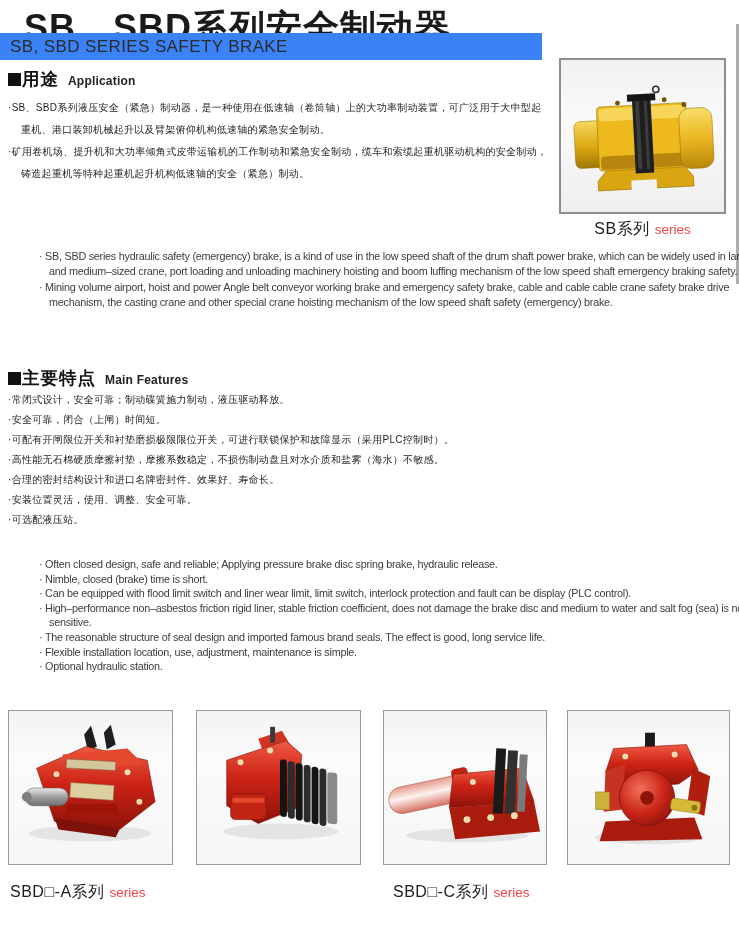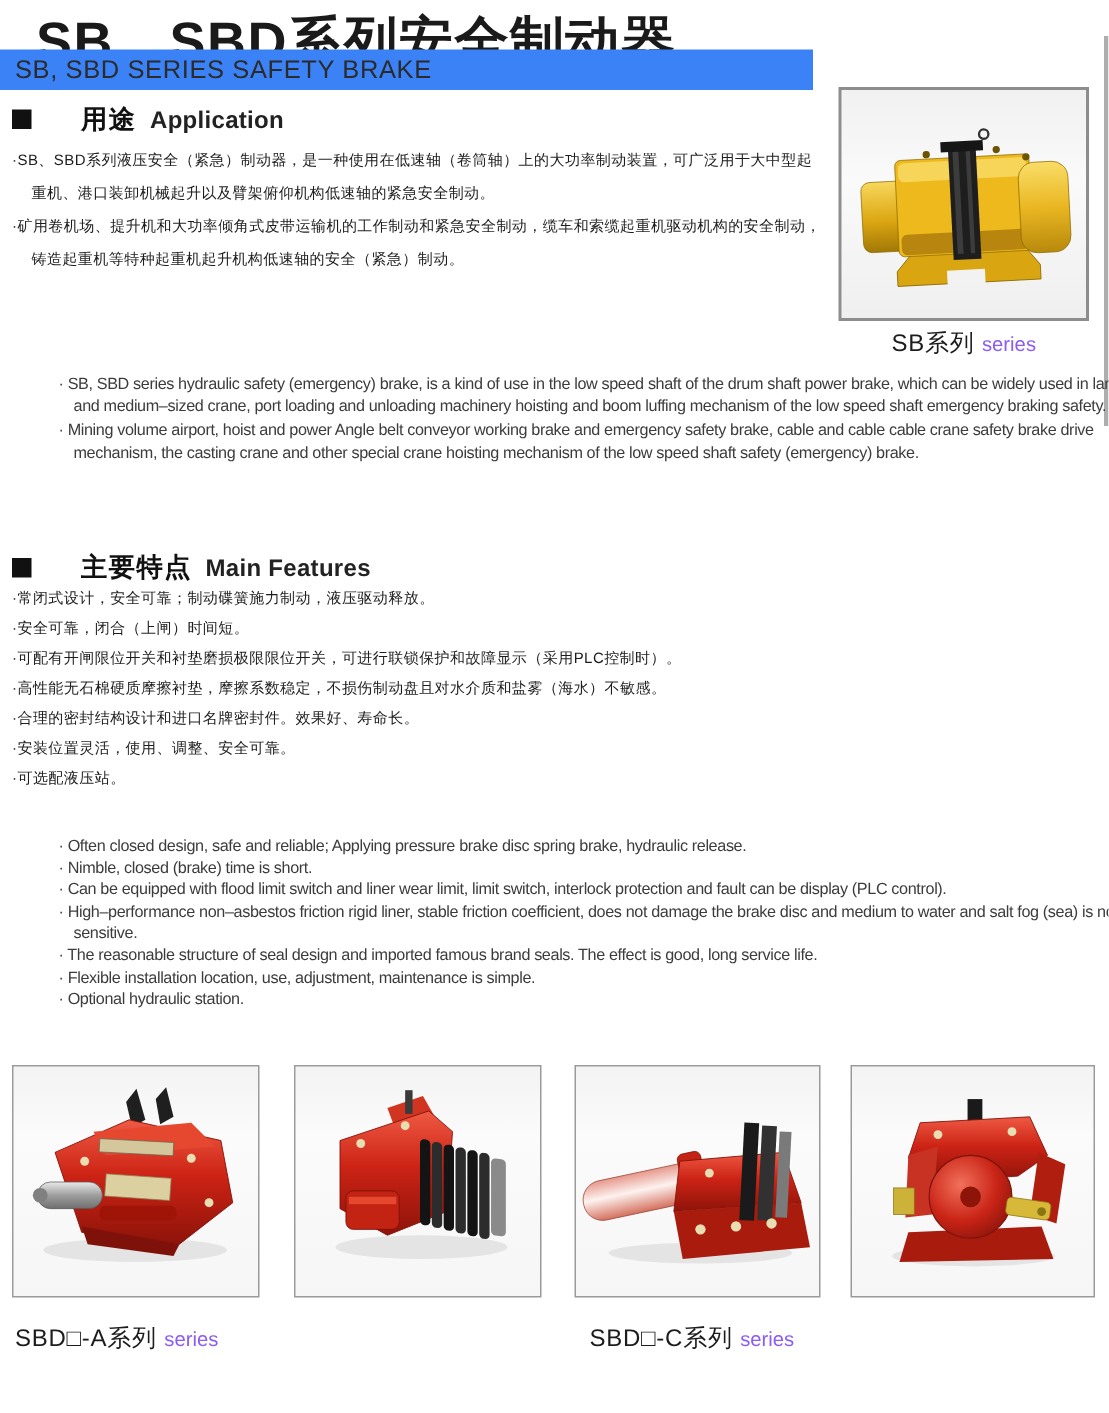--- a/index.html
+++ b/index.html
@@ -26,22 +26,22 @@
     font-size:17px; color:#2b2b2b; letter-spacing:.4px; white-space:nowrap;
   }
   .edge-strip {
     position:absolute; left:736px; top:24px; width:3px; height:260px;
     background:#aeaeae;
   }
 
   
   .sec-head { position:absolute; left:8px; height:20px; display:flex; align-items:center; }
   .sec-head .sq { width:13px; height:13px; background:#111; display:inline-block; }
-  .sec-head .cn { font-size:17.5px; font-weight:bold; color:#111; letter-spacing:1px; margin-left:1px;padding-left:32px; }
-  .sec-head .en { font-size:16px; font-weight:bold; color:#222; margin-left:9px; margin-top:4px; letter-spacing:.2px; }
+  .sec-head .cn { font-size:17.5px; font-weight:bold; color:#111; letter-spacing:1px; margin-left:1px; }
+  .sec-head .en { font-size:12px; font-weight:bold; color:#222; margin-left:9px; margin-top:4px; letter-spacing:.2px; }
   .app-head  { top:69px; }
   .feat-head { top:368px; }
 
   
   .cn-list { position:absolute; left:8px; }
   .cn-app  { top:97px;  width:542px; }
   .cn-feat { top:390px; width:730px; }
   .cn-item {
     font-size:10px; line-height:22px; color:#1d1d1d;
     padding-left:13px; text-indent:-13px; letter-spacing:.3px;
@@ -68,21 +68,21 @@
               background:linear-gradient(180deg,#f1f1f1,#fafafa 40%,#efefef); }
   .box-a { left:8px;   top:710px; width:165px; height:155px; }
   .box-b { left:196px; top:710px; width:165px; height:155px; }
   .box-c { left:383px; top:710px; width:164px; height:155px; }
   .box-d { left:567px; top:710px; width:163px; height:155px; }
   .photo-box svg { display:block; width:100%; height:100%; }
 
   
   .cap { position:absolute; white-space:nowrap; color:#1c1c1c; }
   .cap .cap-cn { font-size:16px; letter-spacing:.5px; }
-  .cap .cap-en { font-size:13.5px; color:#8b5cf6; margin-left:5px; }
+  .cap .cap-en { font-size:13.5px; color:#ef4444; margin-left:5px; }
   .hero-cap { left:559px; top:219px; width:167px; text-align:center; }
   .cap-a { left:10px;  top:882px; }
   .cap-b { left:198px; top:882px; }
   .cap-c { left:393px; top:882px; }
   .cap-d { left:576px; top:882px; }
 </style>
 </head>
 <body>
 
 <div class="page">

